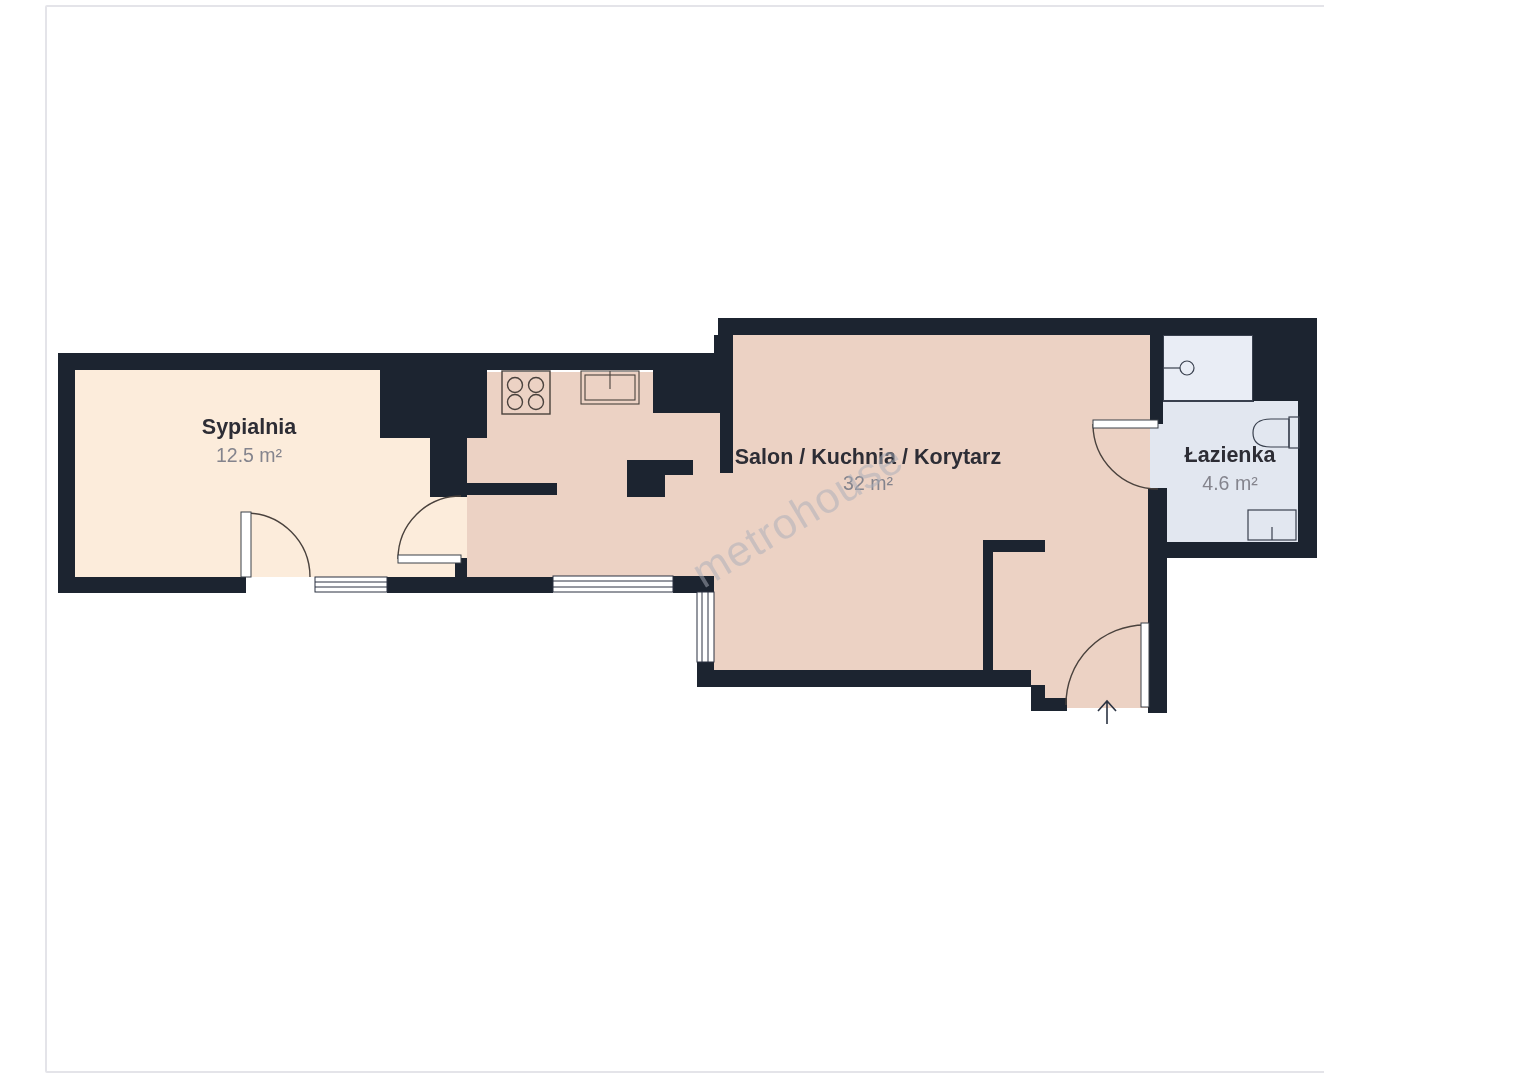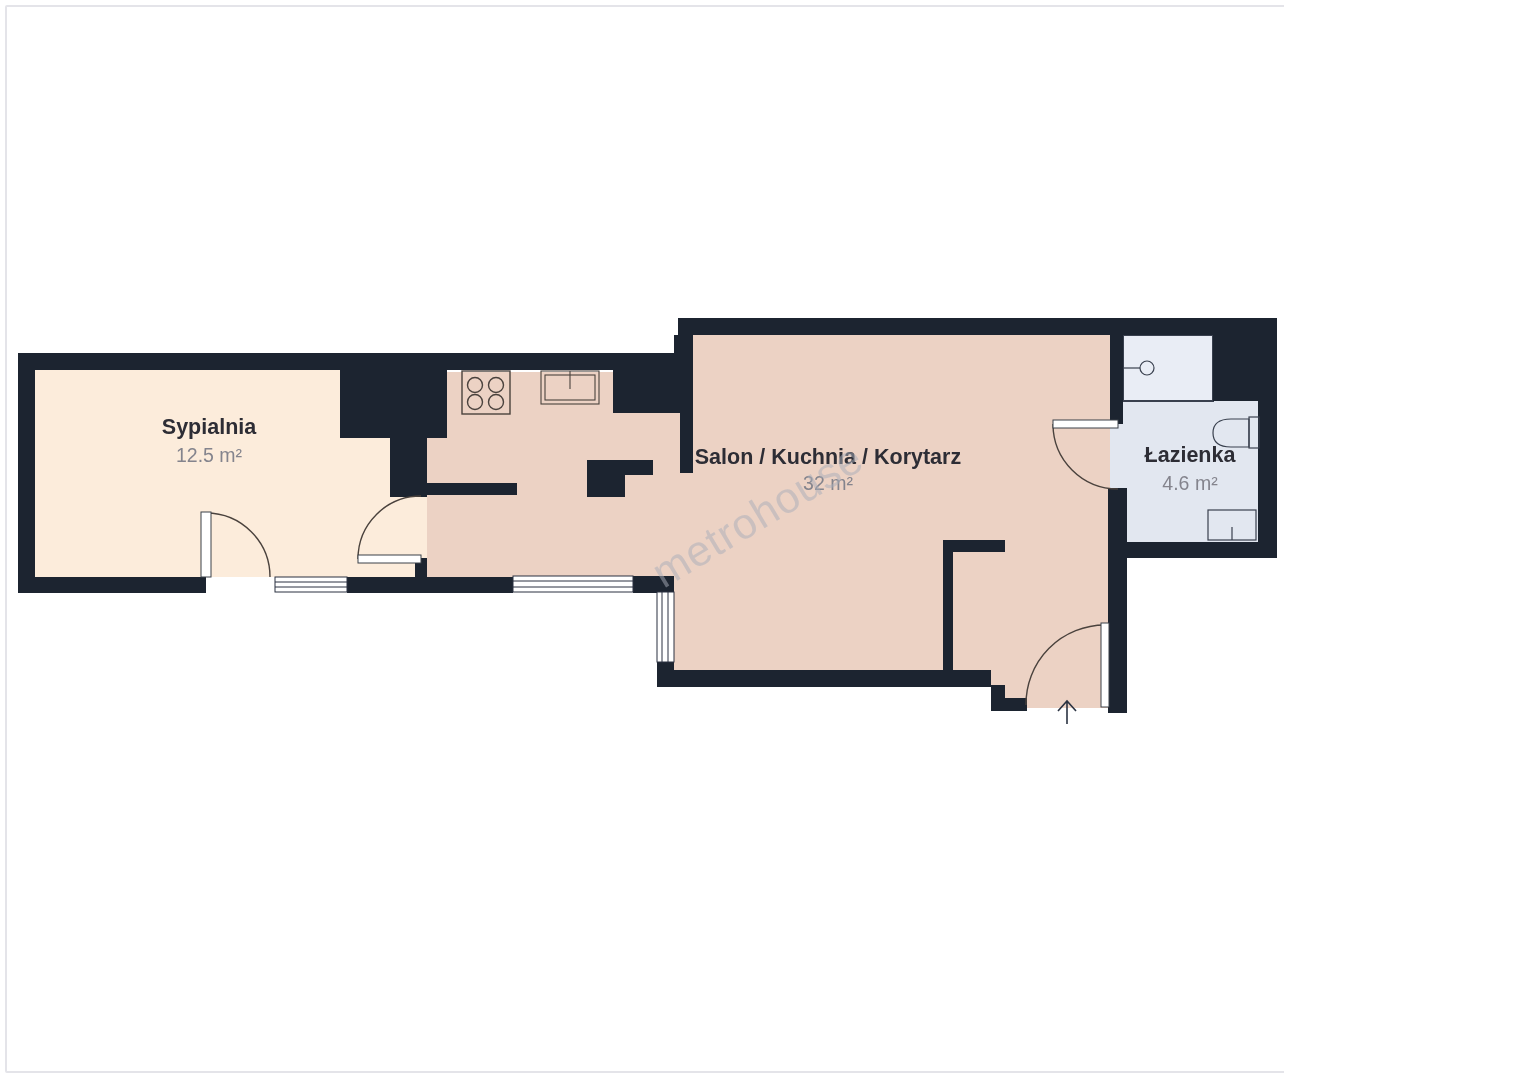--- a/index.html
+++ b/index.html
@@ -1,17 +1,17 @@
 <!DOCTYPE html>
 <html><head>
 <meta charset="utf-8">
 <style>
   html,body{margin:0;padding:0;background:#fff;}
   #canvas{position:relative;width:1284px;height:1080px;background:#fff;overflow:hidden;
-          font-family:"Liberation Sans",sans-serif;}
+          font-family:"Liberation Sans",sans-serif;margin-left:40px;}
   .frame{position:absolute;left:5px;top:5px;width:1514px;height:1064px;
          border:2px solid #e4e4e9;border-radius:2px;pointer-events:none;}
   #plan-svg{position:absolute;left:0;top:0;}
   
   .sidebar{position:absolute;left:1287px;top:0;width:239px;height:1080px;}
   .v-divider{position:absolute;left:1286px;top:7px;width:2px;height:1062px;background:#e9e9ee;}
   .h-divider{position:absolute;left:1289px;width:230px;height:1px;background:#ececf0;}
   
   .room-name{font-family:"Liberation Sans",sans-serif;font-size:21.5px;font-weight:bold;fill:#2d2d35;}
   .room-area{font-family:"Liberation Sans",sans-serif;font-size:19.5px;fill:#84848d;}

